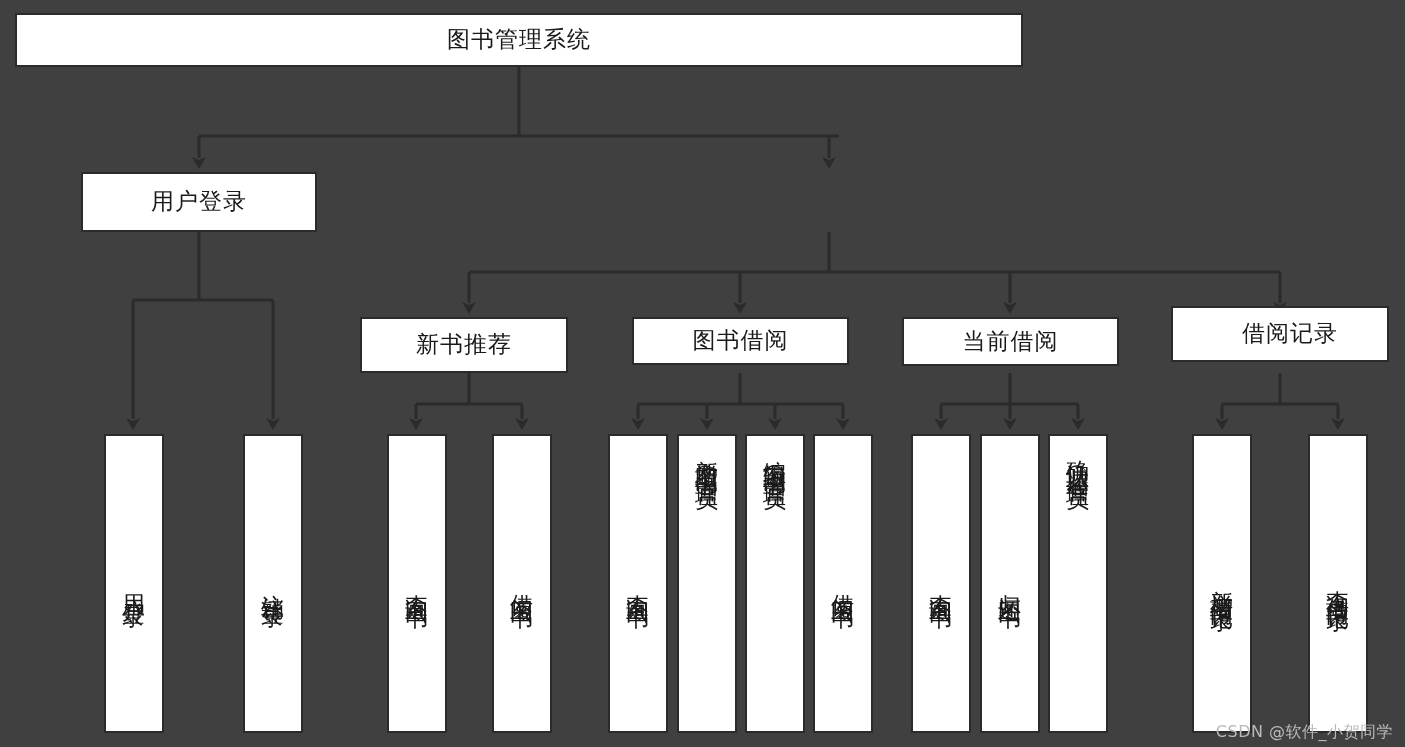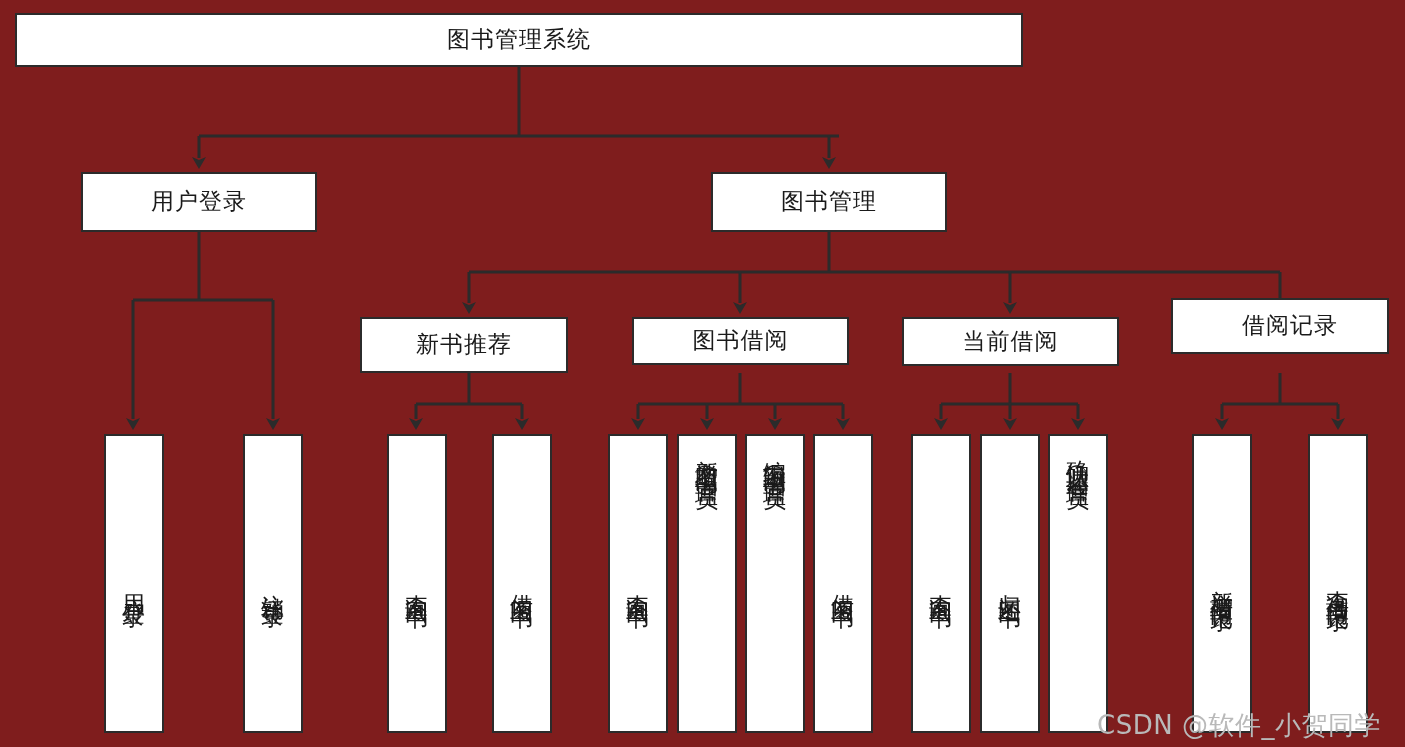--- a/index.html
+++ b/index.html
@@ -7,21 +7,21 @@
     padding: 0;
     background: #ffffff;
   }
   body {
     font-family: "DejaVu Sans", "Liberation Sans", sans-serif;
   }
   #canvas {
     position: relative;
     width: 1405px;
     height: 747px;
-    background: #7f1d1d;
+    background: #404040;
     overflow: hidden;
   }
   #wires {
     position: absolute;
     left: 0;
     top: 0;
     width: 1405px;
     height: 747px;
   }
   .node {
@@ -54,23 +54,23 @@
   }
   .node-label {
     display: block;
     white-space: pre-line;
   }
   .v-node .node-label {
     white-space: normal;
   }
   #watermark {
     position: absolute;
-    right: 24px;
+    right: 12px;
     bottom: 4px;
-    font-size: 26px;
+    font-size: 16px;
     color: #b9b9b9;
     letter-spacing: 0.5px;
     user-select: none;
     pointer-events: none;
   }
 </style>
 </head>
 <body>
 
 <div id="canvas">
@@ -125,34 +125,31 @@
     </g>
   </svg>
 
   <div class="node h-node" style="left:15px;top:13px;width:1008px;height:54px;">
     <span class="node-label">图书管理系统</span>
   </div>
 
   <div class="node h-node" style="left:81px;top:172px;width:236px;height:60px;">
     <span class="node-label">用户登录</span>
   </div>
-  <div class="node h-node" style="left:711px;top:172px;width:236px;height:60px;">
-    <span class="node-label">图书管理</span>
-  </div>
 
   <div class="node h-node" style="left:360px;top:317px;width:208px;height:56px;">
     <span class="node-label">新书推荐</span>
   </div>
   <div class="node h-node" style="left:632px;top:317px;width:217px;height:48px;">
     <span class="node-label">图书借阅</span>
   </div>
   <div class="node h-node" style="left:902px;top:317px;width:217px;height:49px;">
     <span class="node-label">当前借阅</span>
   </div>
-  <div class="node h-node" style="left:1171px;top:298px;width:218px;height:56px;padding-left:20px;">
+  <div class="node h-node" style="left:1171px;top:306px;width:218px;height:56px;padding-left:20px;">
     <span class="node-label">借阅记录</span>
   </div>
 
   <div class="node v-node" style="left:104px;top:434px;width:60px;height:299px;">
     <span class="node-label">用户登录</span>
   </div>
   <div class="node v-node" style="left:243px;top:434px;width:60px;height:299px;">
     <span class="node-label">注销登录</span>
   </div>
 

